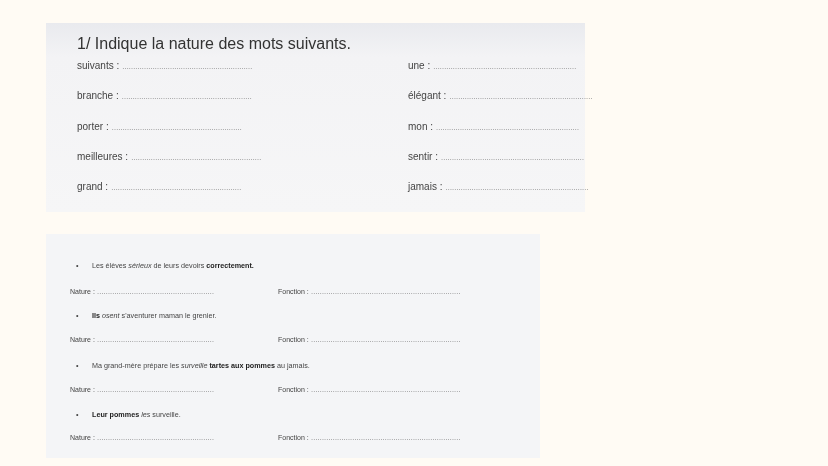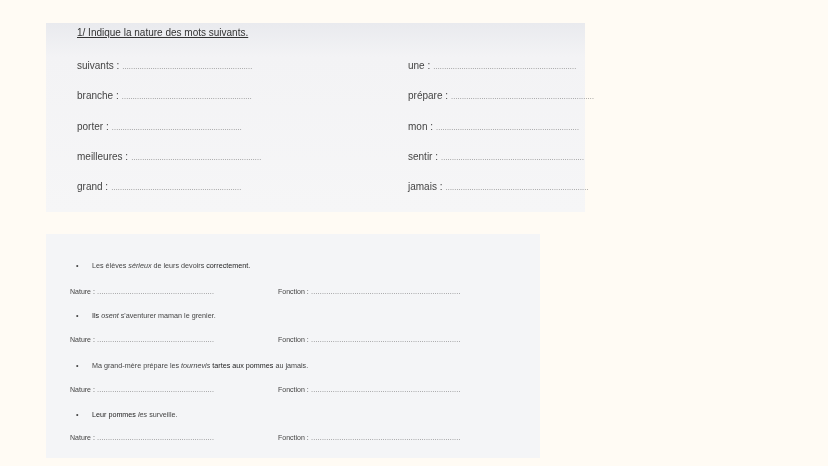--- a/index.html
+++ b/index.html
@@ -6,69 +6,68 @@
   body {
     width:828px; height:466px; background:#fffbf4; position:relative; overflow:hidden;
     font-family:"Liberation Sans", sans-serif; color:#3a3a3a;
   }
   .sheet {
     position:absolute; background:linear-gradient(180deg,#e9eaee 0%,#f3f3f5 18%,#f6f6f7 100%);
   }
   #sheet1 { left:46px; top:23px; width:539px; height:189px; }
   #sheet2 { left:46px; top:234px; width:494px; height:224px; background:#f4f5f7; }
   .title1 {
-    position:absolute; left:31px; top:4px; font-size:10px; color:#333;
-    text-decoration:underline;
+    position:absolute; left:31px; top:12px; font-size:16px; color:#333;
   }
   .row { position:absolute; font-size:10px; color:#444; white-space:nowrap; }
   .dots { color:#6a6a6a; letter-spacing:-0.5px; font-size:7px; }
   .title2 {
     position:absolute; left:31px; top:8px; font-size:7.2px; color:#333; text-decoration:underline; white-space:nowrap;
   }
   .sent { position:absolute; left:30px; font-size:7.2px; color:#444; white-space:nowrap; }
   .sent .bullet { display:inline-block; width:16px; }
   .ans { position:absolute; font-size:7px; color:#444; white-space:nowrap; }
   i { font-style:italic; }
-  b { font-weight:normal; color:#222;text-align:right; }
+  b { font-weight:bold; color:#222;text-align:right; }
 </style>
 </head>
 <body>
 
 <div class="sheet" id="sheet1">
   <div class="title1">1/ Indique la nature des mots suivants.</div>
 
   <div class="row" style="left:31px;top:37px"><span>suivants :</span> <span class="dots">……………………………………………………</span></div>
   <div class="row" style="left:31px;top:67px"><span>branche :</span> <span class="dots">……………………………………………………</span></div>
   <div class="row" style="left:31px;top:98px"><span>porter :</span> <span class="dots">……………………………………………………</span></div>
   <div class="row" style="left:31px;top:128px"><span>meilleures :</span> <span class="dots">……………………………………………………</span></div>
   <div class="row" style="left:31px;top:158px"><span>grand :</span> <span class="dots">……………………………………………………</span></div>
 
   <div class="row" style="left:362px;top:37px"><span>une :</span> <span class="dots">…………………………………………………………</span></div>
-  <div class="row" style="left:362px;top:67px"><span>prépare :</span> <span class="dots">…………………………………………………………</span></div>
+  <div class="row" style="left:362px;top:67px"><span>élégant :</span> <span class="dots">…………………………………………………………</span></div>
   <div class="row" style="left:362px;top:98px"><span>mon :</span> <span class="dots">…………………………………………………………</span></div>
   <div class="row" style="left:362px;top:128px"><span>sentir :</span> <span class="dots">…………………………………………………………</span></div>
   <div class="row" style="left:362px;top:158px"><span>jamais :</span> <span class="dots">…………………………………………………………</span></div>
 </div>
 
 <div class="sheet" id="sheet2">
 
   <div class="sent" style="top:27px">
     <span class="bullet">•</span><span>Les élèves </span><i>sérieux</i><span> de leurs devoirs </span><b>correctement.</b>
   </div>
   <div class="ans" style="left:24px;top:54px"><span>Nature :</span> <span class="dots">………………………………………………</span></div>
   <div class="ans" style="left:232px;top:54px"><span>Fonction :</span> <span class="dots">……………………………………………………………</span></div>
 
   <div class="sent" style="top:77px">
     <span class="bullet">•</span><b>Ils</b> <i>osent</i><span> s'aventurer maman le grenier.</span>
   </div>
   <div class="ans" style="left:24px;top:102px"><span>Nature :</span> <span class="dots">………………………………………………</span></div>
   <div class="ans" style="left:232px;top:102px"><span>Fonction :</span> <span class="dots">……………………………………………………………</span></div>
 
   <div class="sent" style="top:127px">
-    <span class="bullet">•</span><span>Ma grand-mère prépare les </span><i>tournevis</i><span> </span><b>tartes aux pommes</b><span> au jamais.</span>
+    <span class="bullet">•</span><span>Ma grand-mère prépare les </span><i>surveille</i><span> </span><b>tartes aux pommes</b><span> au jamais.</span>
   </div>
   <div class="ans" style="left:24px;top:152px"><span>Nature :</span> <span class="dots">………………………………………………</span></div>
   <div class="ans" style="left:232px;top:152px"><span>Fonction :</span> <span class="dots">……………………………………………………………</span></div>
 
   <div class="sent" style="top:176px">
     <span class="bullet">•</span><b>Leur pommes</b> <i>les</i><span> surveille.</span>
   </div>
   <div class="ans" style="left:24px;top:200px"><span>Nature :</span> <span class="dots">………………………………………………</span></div>
   <div class="ans" style="left:232px;top:200px"><span>Fonction :</span> <span class="dots">……………………………………………………………</span></div>
 </div>

